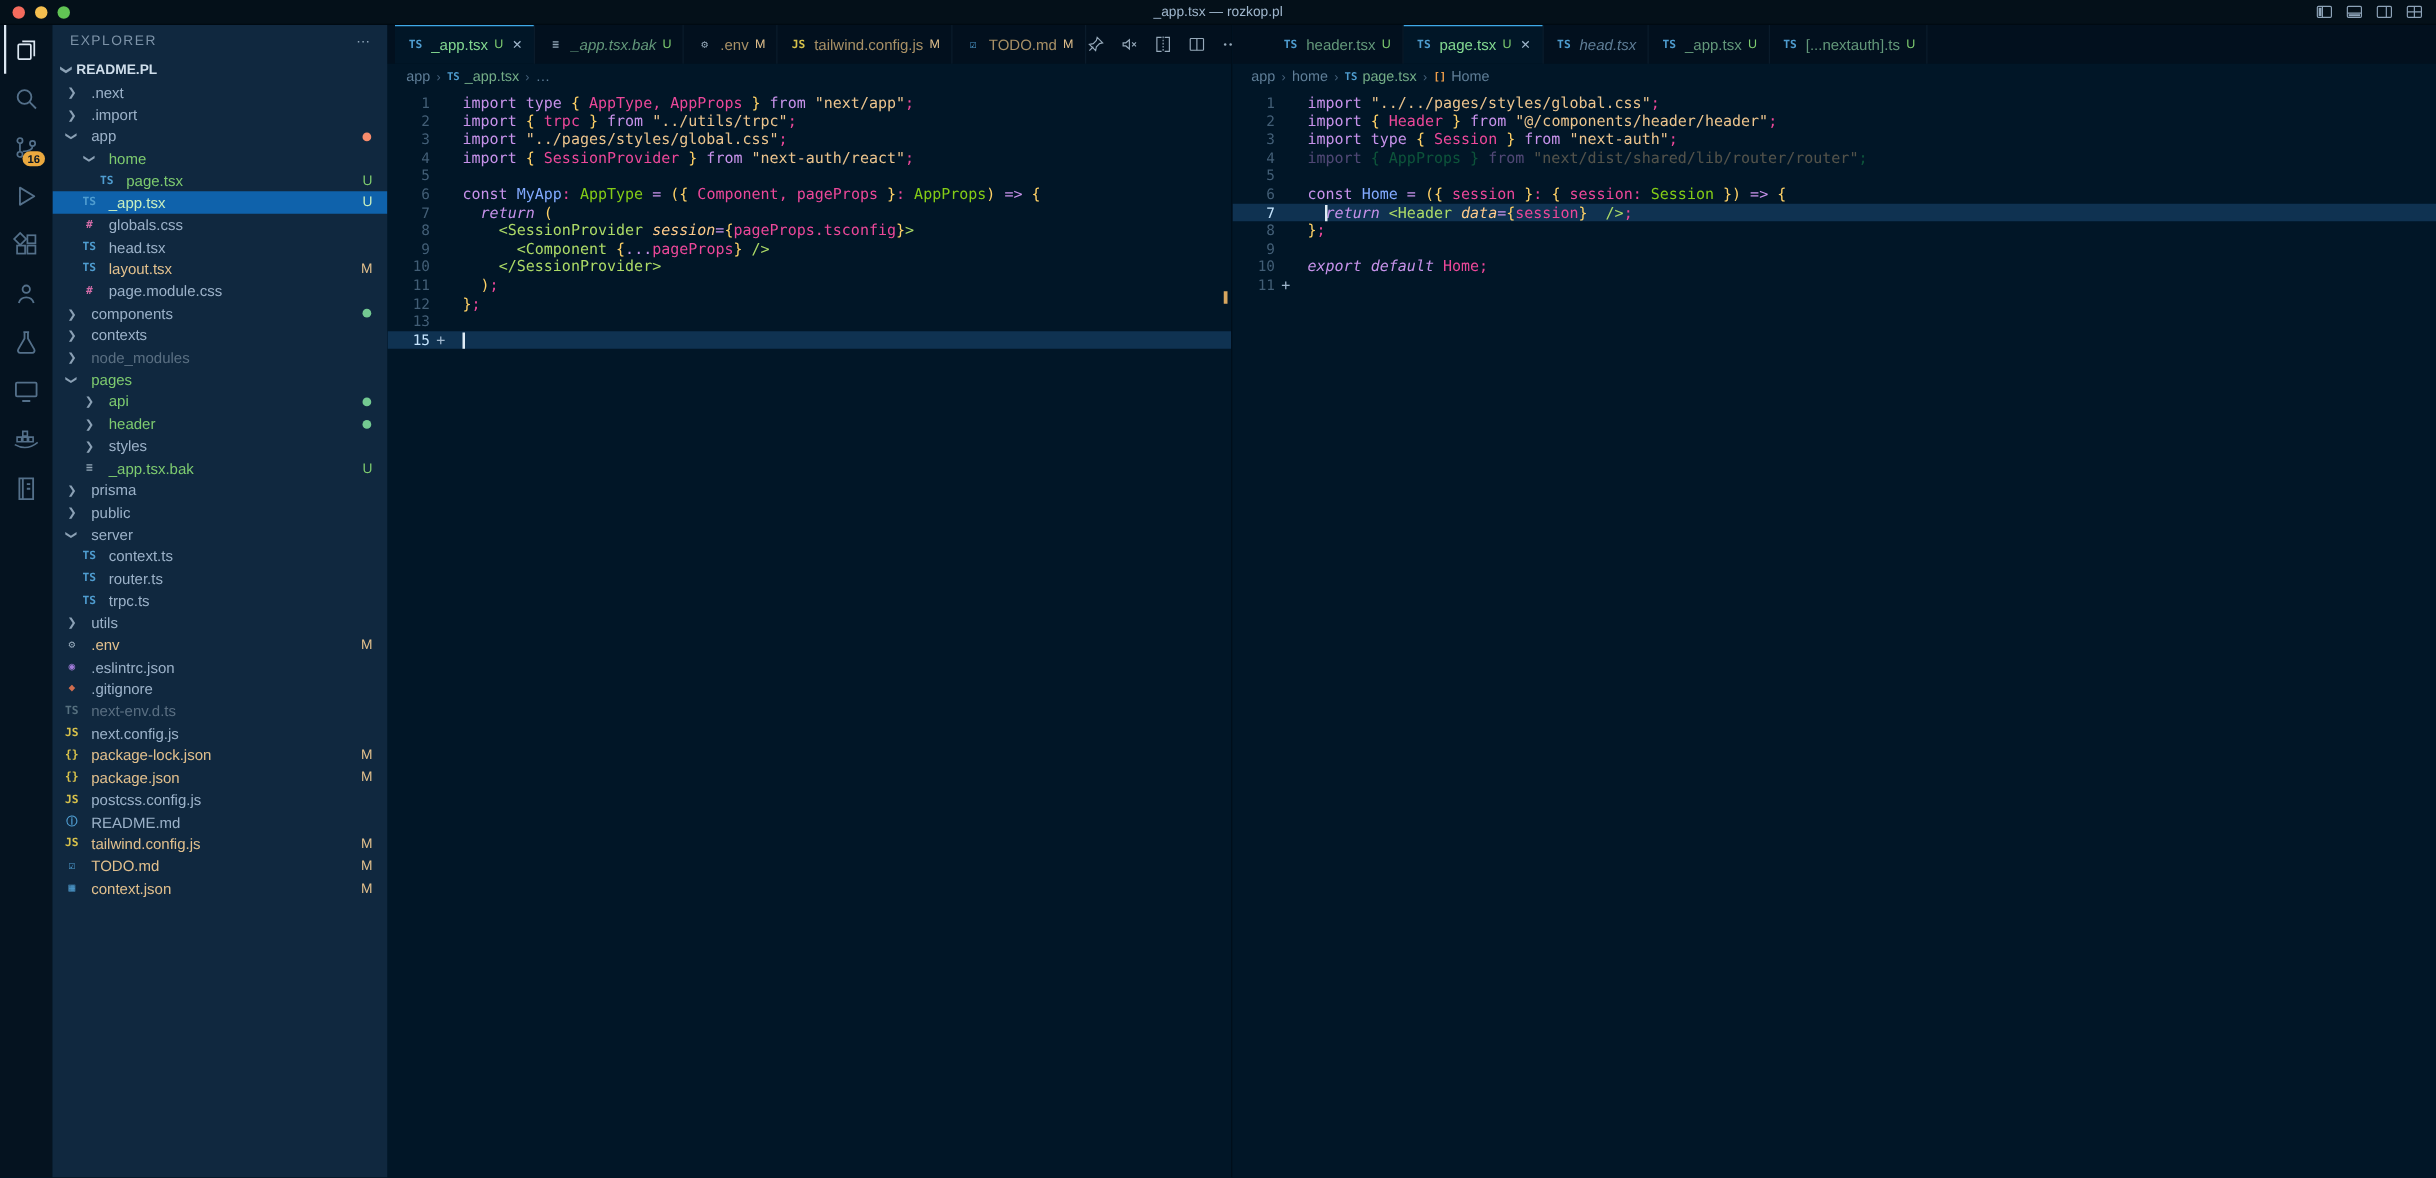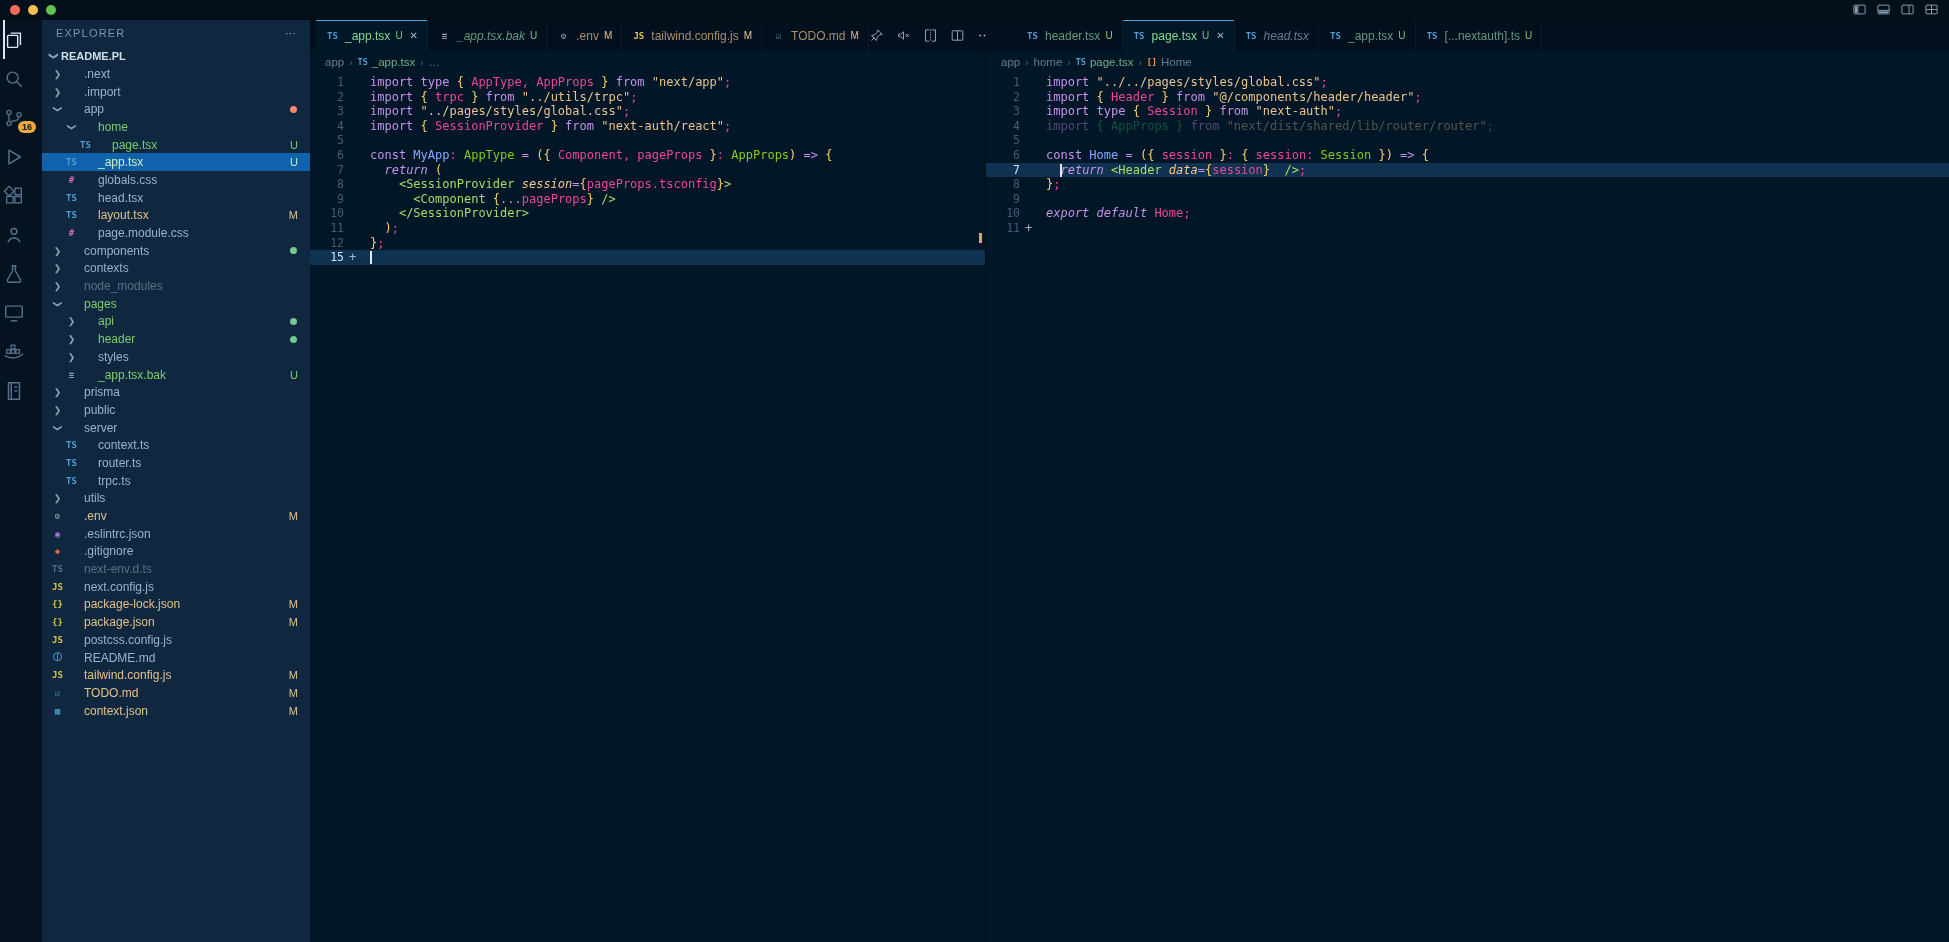--- a/index.html
+++ b/index.html
@@ -13,37 +13,37 @@
   .light.red{background:#f46b5d}.light.yellow{background:#f5bf4f}.light.green{background:#61c454}
   .title{position:absolute;left:0;right:0;text-align:center;font-size:11px;color:#9fb6cc}
   .tb-icons{margin-left:auto;display:flex;gap:9px;margin-right:10px;z-index:2;color:#8da3b8}
   .tb-icons .ic{width:15px;height:15px}
 
   
   .main{display:flex;height:922px}
 
   
   .abar{width:42px;background:#051320;display:flex;flex-direction:column;align-items:center;flex:none}
-  .ab-item{width:36px;height:39px;display:flex;align-items:center;justify-content:flex-start;color:#54708a;position:relative;cursor:pointer}
+  .ab-item{width:36px;height:39px;display:flex;align-items:center;justify-content:center;color:#54708a;position:relative;cursor:pointer}
   .ab-item.active{color:#dce7f2;box-shadow:inset 2px 0 0 #dce7f2}
   .ab-item .ic{width:22px;height:22px}
   .ab-badge{position:absolute;right:3px;bottom:4px;background:#eba93f;color:#0a1724;font-size:9px;font-weight:bold;border-radius:9px;padding:1px 4px;line-height:10px}
 
   
   .sidebar{width:268px;background:#10283f;display:flex;flex-direction:column;font-size:12px;flex:none}
   .ex-head{height:26px;display:flex;align-items:center;padding:0 14px;color:#7d93a8;font-size:11px;letter-spacing:1.2px}
   .ex-more{margin-left:auto;color:#8da3b8;cursor:pointer;letter-spacing:0}
   .sec-row{height:19px;display:flex;align-items:center;padding:0 4px;font-weight:bold;font-size:11px;color:#cfdeeb;cursor:pointer}
   .tree{flex:1;overflow:hidden}
   .row{height:17.7px;display:flex;align-items:center;color:#9cb2c9;cursor:pointer;white-space:nowrap}
   .row.sel{background:#0f62ab;color:#fff}
   .chev{width:15px;font-size:9px;color:#8ba1b5;display:inline-block;text-align:center;transform:rotate(0);flex:none}
   .chev.open{transform:rotate(90deg)}
   .ficon{width:15px;text-align:center;font-size:9px;font-weight:bold;font-family:"DejaVu Sans Mono",monospace;flex:none}
-  .lbl{margin-left:19px}
+  .lbl{margin-left:8px}
   .st-untracked{color:#7ecb6f}
   .st-modified{color:#e2c08d}
   .st-ignored{color:#5a6f82}
   .row.sel .st-untracked{color:#c9efbf}
   .dot{width:7px;height:7px;border-radius:50%;margin-left:auto;margin-right:13px;flex:none}
   .gbadge{margin-left:auto;margin-right:12px;font-size:11px}
 
   
   .editors{flex:1;display:flex;min-width:0}
   .egroup{display:flex;flex-direction:column;background:#011627;min-width:0}
@@ -104,20 +104,21 @@
 </style>
 </head>
 <body>
 
 <div class="titlebar">
   <div class="lights">
     <span class="light red"></span>
     <span class="light yellow"></span>
     <span class="light green"></span>
   </div>
+  <div class="title">_app.tsx — rozkop.pl</div>
   <div class="tb-icons">
       <span class="ic ">
         <svg viewBox="0 0 24 24" fill="none" stroke="currentColor" stroke-width="1.5">
           <rect x="3" y="5" width="18" height="14" rx="1.5"></rect>
           <path d="M9.5 5v14"></path>
           <rect x="4.7" y="6.7" width="3.6" height="10.6" fill="currentColor" stroke="none"></rect>
         </svg>
       </span>
       <span class="ic ">
         <svg viewBox="0 0 24 24" fill="none" stroke="currentColor" stroke-width="1.5">
@@ -477,20 +478,21 @@
           <div class="cline"><span class="gut">3</span><span class="ctext"><span class="tk-kw">import </span><span class="tk-str">"../pages/styles/global.css"</span><span class="tk-pn">;</span></span></div>
           <div class="cline"><span class="gut">4</span><span class="ctext"><span class="tk-kw">import </span><span class="tk-pb">{ </span><span class="tk-pn">SessionProvider</span><span class="tk-pb"> }</span><span class="tk-kw"> from </span><span class="tk-str">"next-auth/react"</span><span class="tk-pn">;</span></span></div>
           <div class="cline"><span class="gut">5</span><span class="ctext"></span></div>
           <div class="cline"><span class="gut">6</span><span class="ctext"><span class="tk-kw">const </span><span class="tk-fn">MyApp</span><span class="tk-pn">: </span><span class="tk-typ">AppType</span><span class="tk-op"> = </span><span class="tk-pb">({ </span><span class="tk-pn">Component, pageProps</span><span class="tk-pb"> }</span><span class="tk-pn">: </span><span class="tk-typ">AppProps</span><span class="tk-pb">)</span><span class="tk-op"> =&gt;</span><span class="tk-pb"> {</span></span></div>
           <div class="cline"><span class="gut">7</span><span class="ctext"><span class="tk-pn">  </span><span class="tk-kwi">return</span><span class="tk-pn"> </span><span class="tk-pb">(</span></span></div>
           <div class="cline"><span class="gut">8</span><span class="ctext"><span class="tk-pn">    </span><span class="tk-tag">&lt;SessionProvider</span><span class="tk-attr"> session</span><span class="tk-op">=</span><span class="tk-pb">{</span><span class="tk-pn">pageProps.tsconfig</span><span class="tk-pb">}</span><span class="tk-tag">&gt;</span></span></div>
           <div class="cline"><span class="gut">9</span><span class="ctext"><span class="tk-pn">      </span><span class="tk-tag">&lt;Component</span><span class="tk-pn"> </span><span class="tk-pb">{</span><span class="tk-op">...</span><span class="tk-pn">pageProps</span><span class="tk-pb">}</span><span class="tk-tag"> /&gt;</span></span></div>
           <div class="cline"><span class="gut">10</span><span class="ctext"><span class="tk-pn">    </span><span class="tk-tag">&lt;/SessionProvider&gt;</span></span></div>
           <div class="cline"><span class="gut">11</span><span class="ctext"><span class="tk-pn">  </span><span class="tk-pb">)</span><span class="tk-pn">;</span></span></div>
           <div class="cline"><span class="gut">12</span><span class="ctext"><span class="tk-pb">}</span><span class="tk-pn">;</span></span></div>
+          <div class="cline"><span class="gut">13</span><span class="ctext"></span></div>
           <div class="cline cur"><span class="gut">15</span><span class="gplus">+</span><span class="ctext"></span><span class="caret" style="left: 60px;"></span></div>
           <div class="ovmark"></div>
         </div>
     </div>
     <div class="egroup eg2">
       <div class="tabstrip">
           <div class="tab">
             <span class="ficon" style="color: rgb(79, 157, 208);">TS</span>
             <span class="tlbl st-untracked">header.tsx</span>
             <span class="tbadge st-untracked">U</span>

